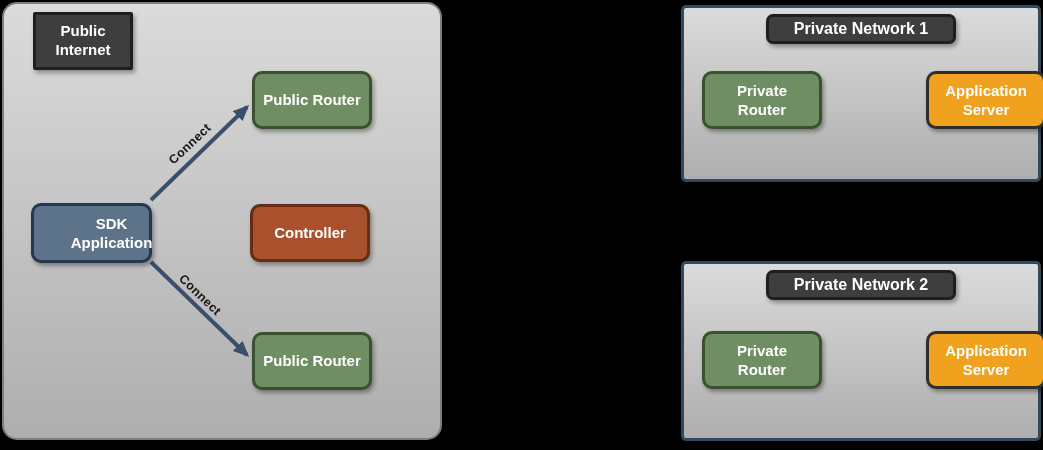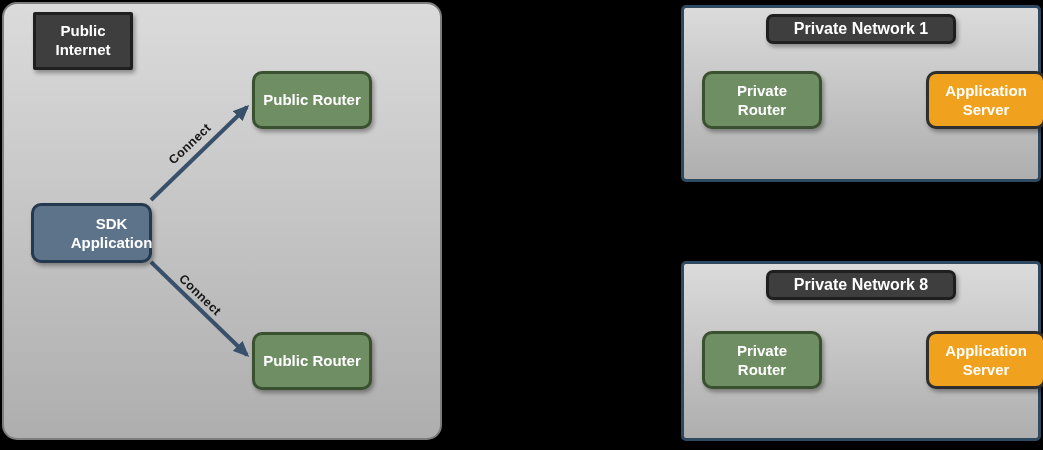--- a/index.html
+++ b/index.html
@@ -134,32 +134,33 @@
       <line x1="147" y1="196" x2="243" y2="103" style="stroke:var(--arrow,#38506a);stroke-width:4" marker-end="url(#ah)"></line>
       <line x1="147" y1="258" x2="243" y2="351" style="stroke:var(--arrow,#38506a);stroke-width:4" marker-end="url(#ah)"></line>
     </svg>
 
     <div class="badge internet-badge">Public Internet</div>
 
     <div class="node green" id="public-router-top">Public Router</div>
 
     <div class="node slate" id="sdk-application">SDK Application</div>
 
+    <div class="node rust" id="controller">Controller</div>
 
     <div class="node green" id="public-router-bottom">Public Router</div>
 
     <div class="edge-label up">Connect</div>
     <div class="edge-label down">Connect</div>
   </div>
 
   <div class="panel network" id="network1">
     <div class="badge net-badge">Private Network 1</div>
     <div class="node green">Private Router</div>
     <div class="node orange">Application Server</div>
   </div>
 
   <div class="panel network" id="network2">
-    <div class="badge net-badge">Private Network 8</div>
+    <div class="badge net-badge">Private Network 2</div>
     <div class="node green">Private Router</div>
     <div class="node orange">Application Server</div>
   </div>
 
 </div>
 
 </body></html>

